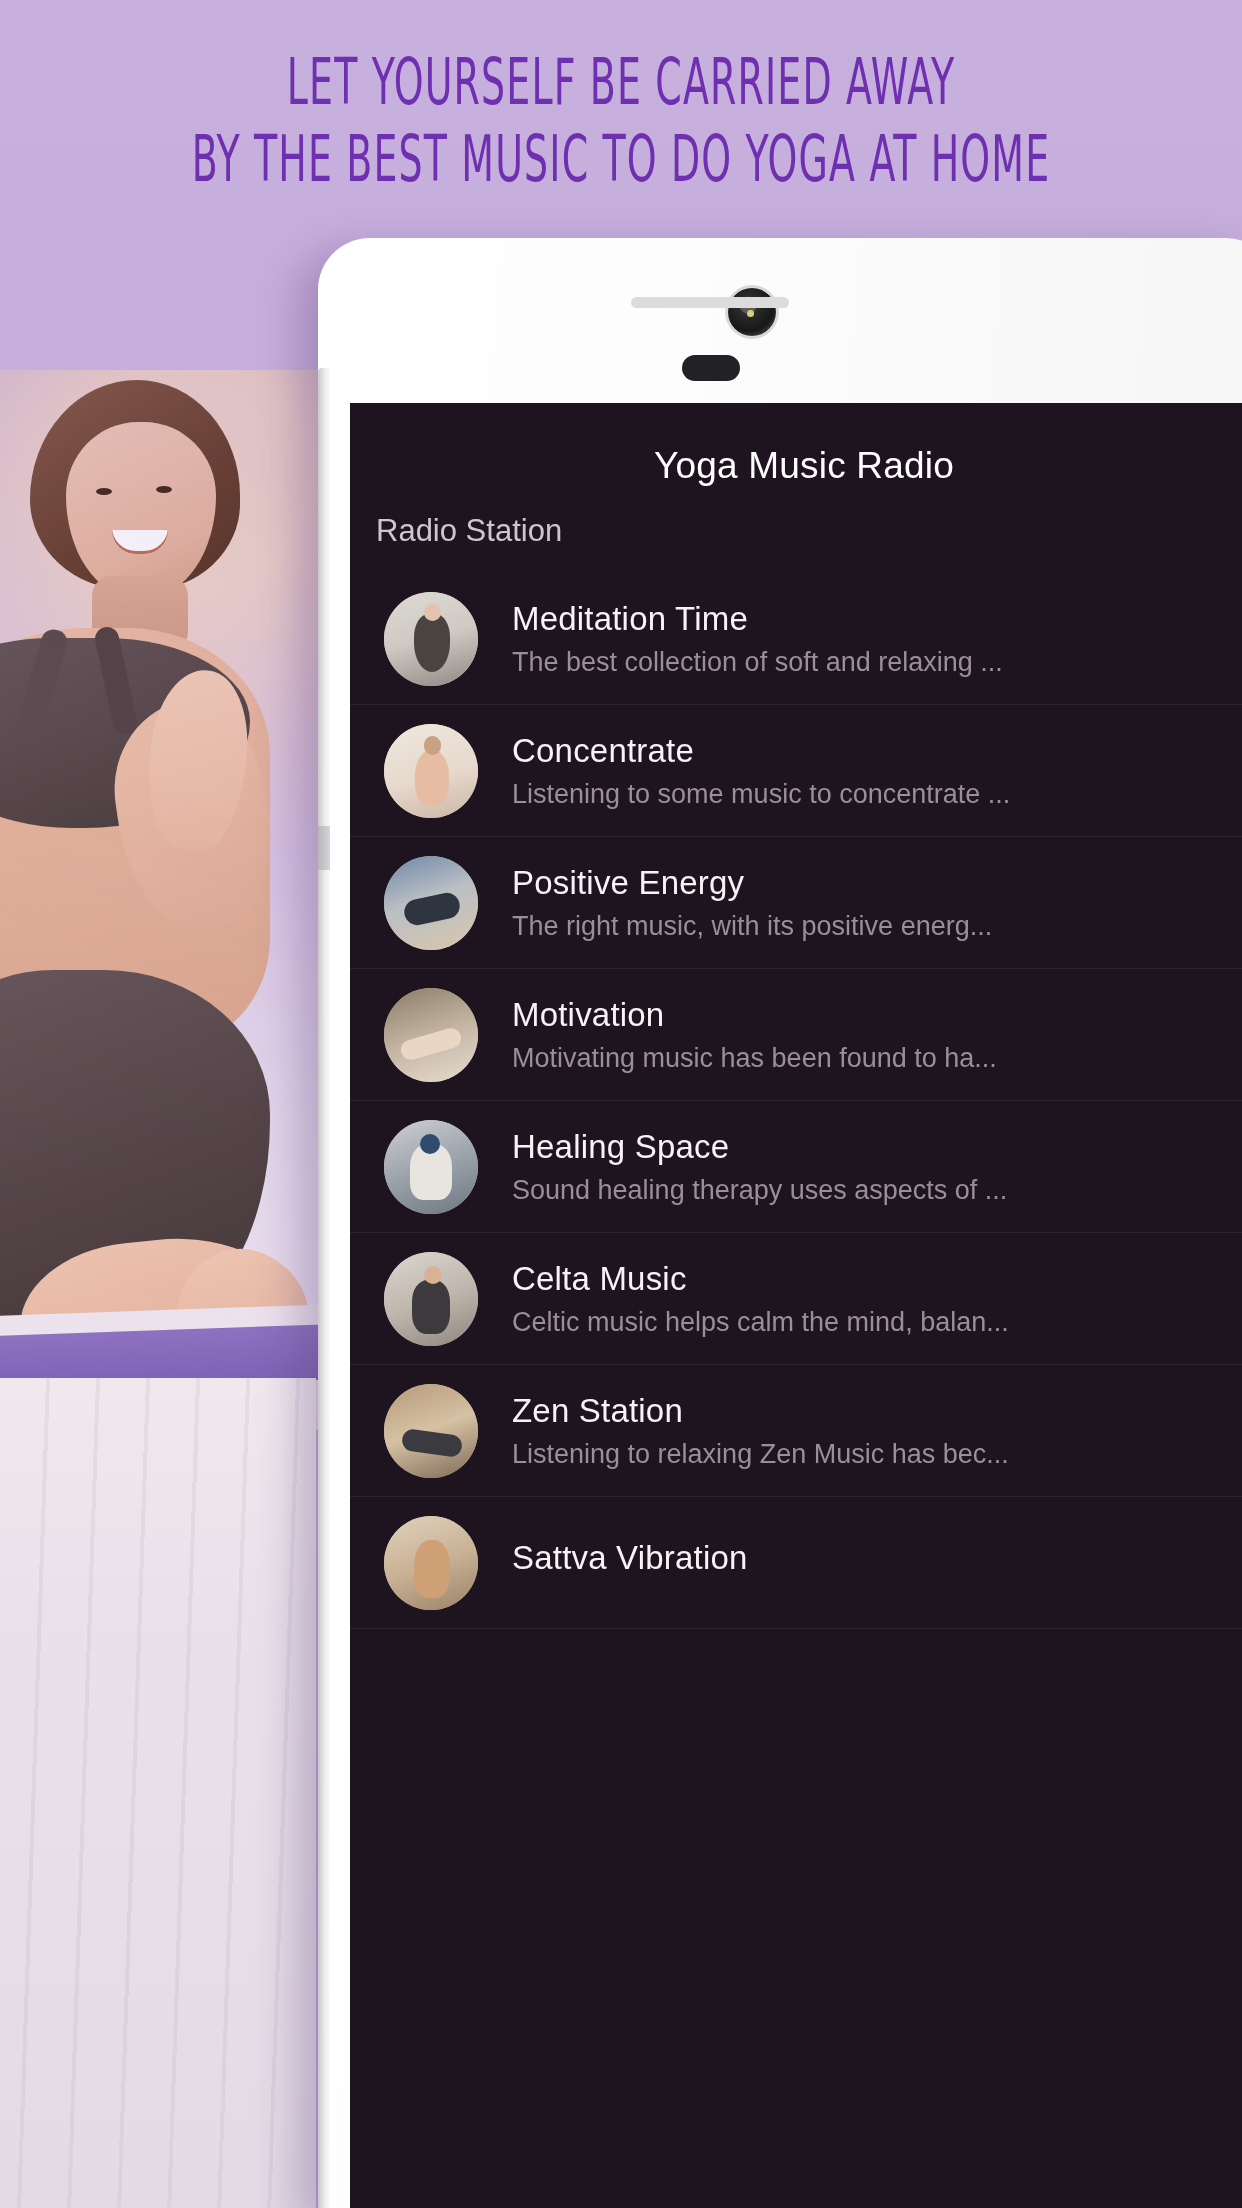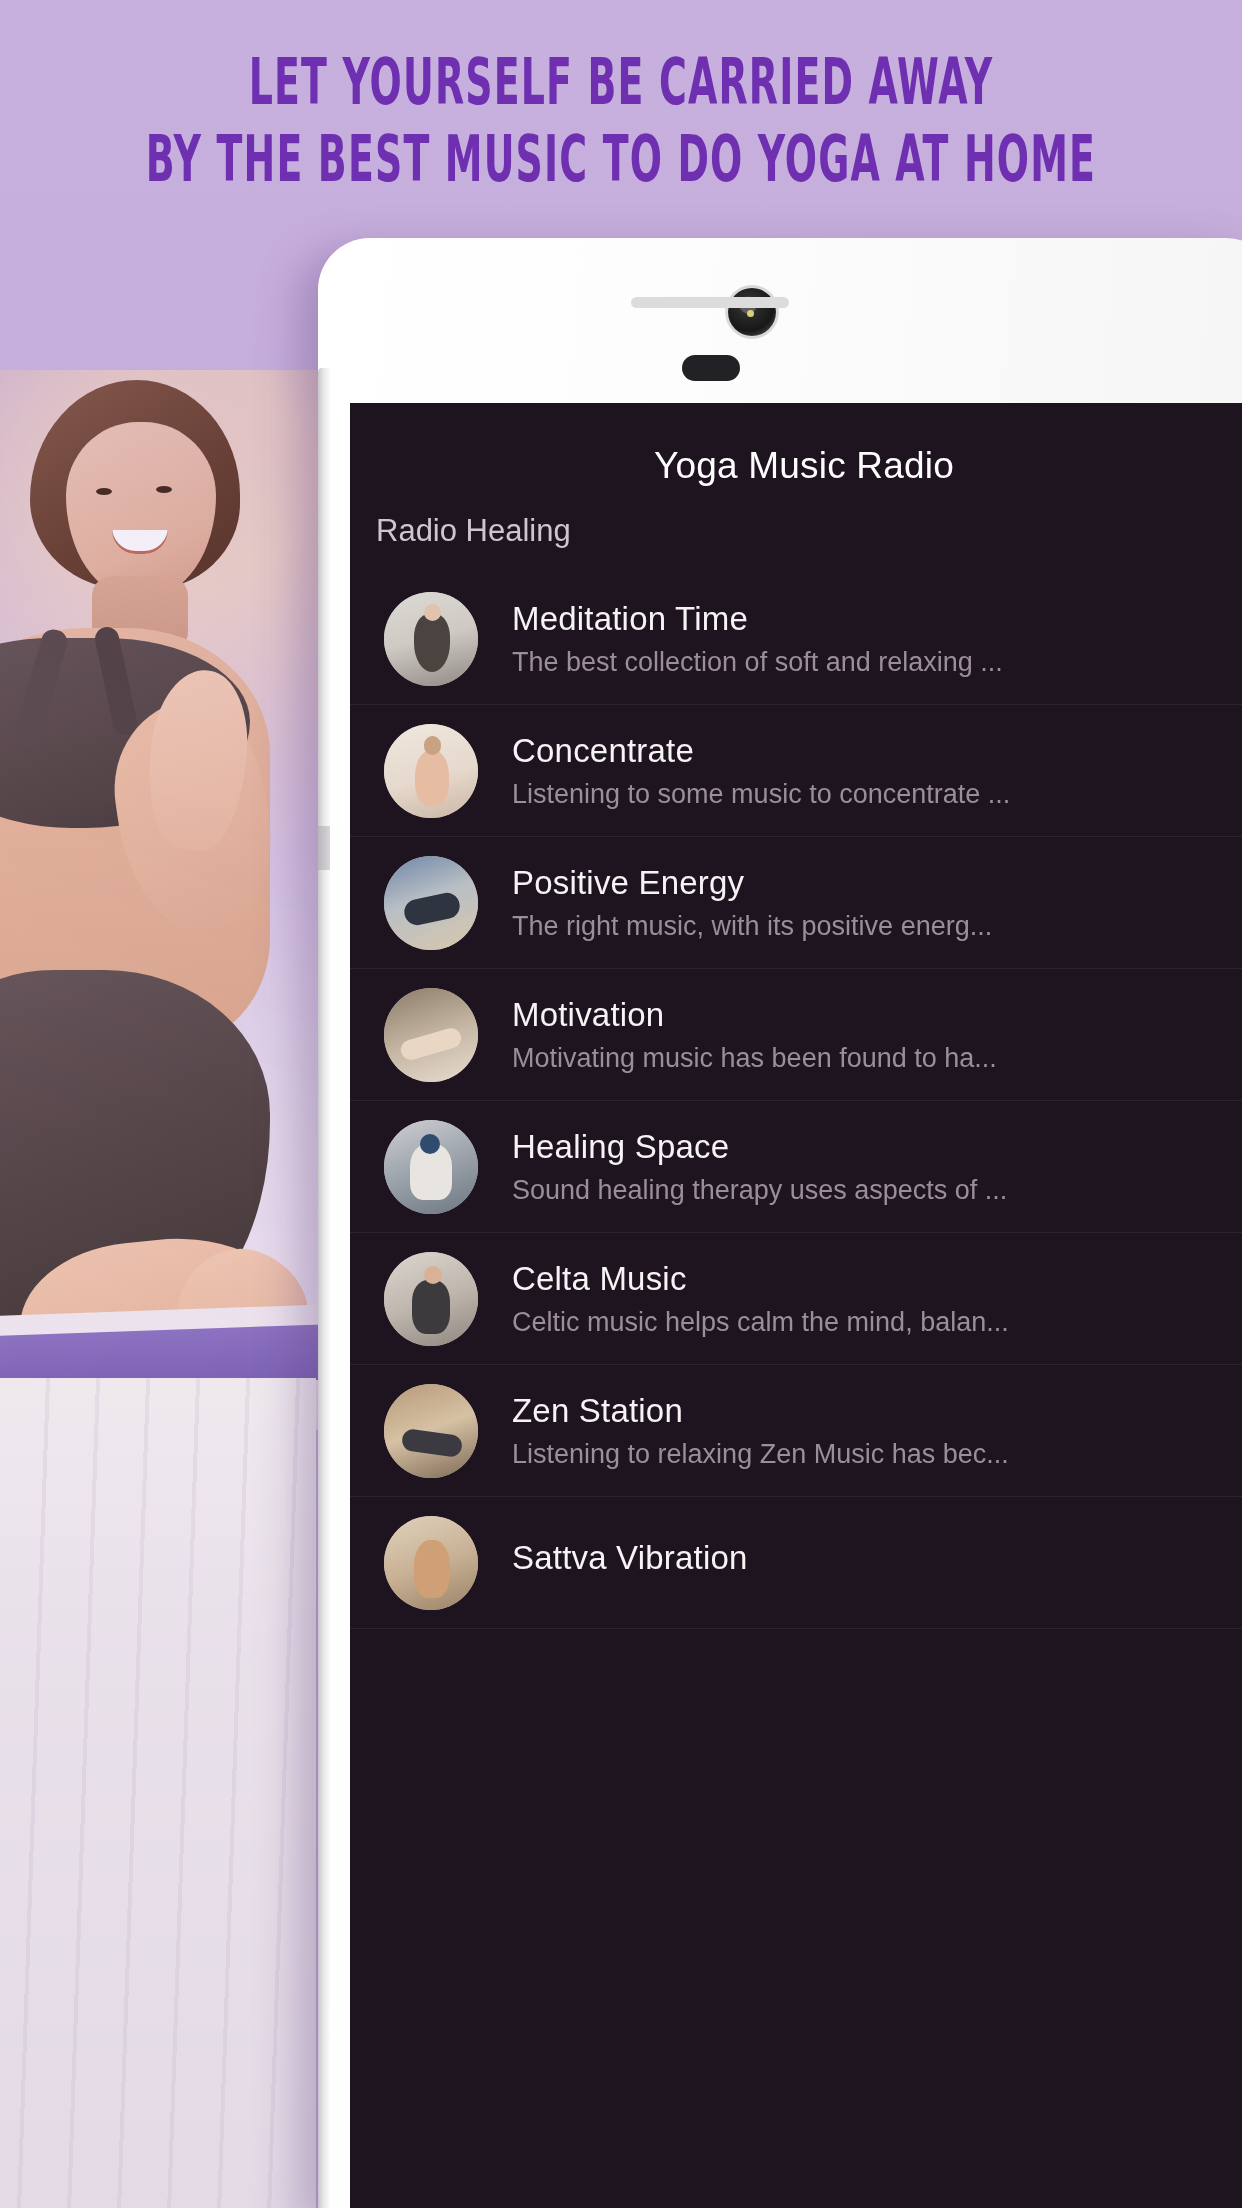--- a/index.html
+++ b/index.html
@@ -124,21 +124,21 @@
   .floor-strip::after{
     content:""; position:absolute; inset:0;
     background:repeating-linear-gradient(92deg, rgba(255,255,255,0) 0 46px, rgba(180,165,190,.18) 46px 50px);
   }
 
   
   .headline {
     position:absolute; left:0; top:55px; width:100%;
     text-align:center; color:#6e2fb0;
     font-family:"DejaVu Sans Condensed","Liberation Sans Narrow","Liberation Sans", sans-serif;
-    font-weight:700; letter-spacing:1.5px;
+    font-weight:400; letter-spacing:1.5px;
     text-transform:uppercase;
     line-height:1.02;
   }
   .headline .l1 { font-size:54px; display:block; transform:scaleX(.78) scaleY(1.18); }
   .headline .l2 { font-size:54px; display:block; margin-top:22px; transform:scaleX(.78) scaleY(1.18); }
 
   
   .phone {
     position:absolute; left:318px; top:238px;
     width:960px; height:1980px;
@@ -280,21 +280,21 @@
 
   <div class="phone">
     <div class="phone-edge"></div>
     <div class="phone-btn"></div>
     <div class="camera"></div>
     <div class="speaker"></div>
     <div class="pill"></div>
 
     <div class="screen">
       <div class="app-title">Yoga Music Radio</div>
-      <div class="section-label">Radio Healing</div>
+      <div class="section-label">Radio Station</div>
 
       <div class="list">
 
         <div class="row">
           <div class="avatar a1">
               <div class="av-inner"></div>
               <div class="fig"></div>
               <div class="hd"></div>
             </div>
           <div class="row-text">

